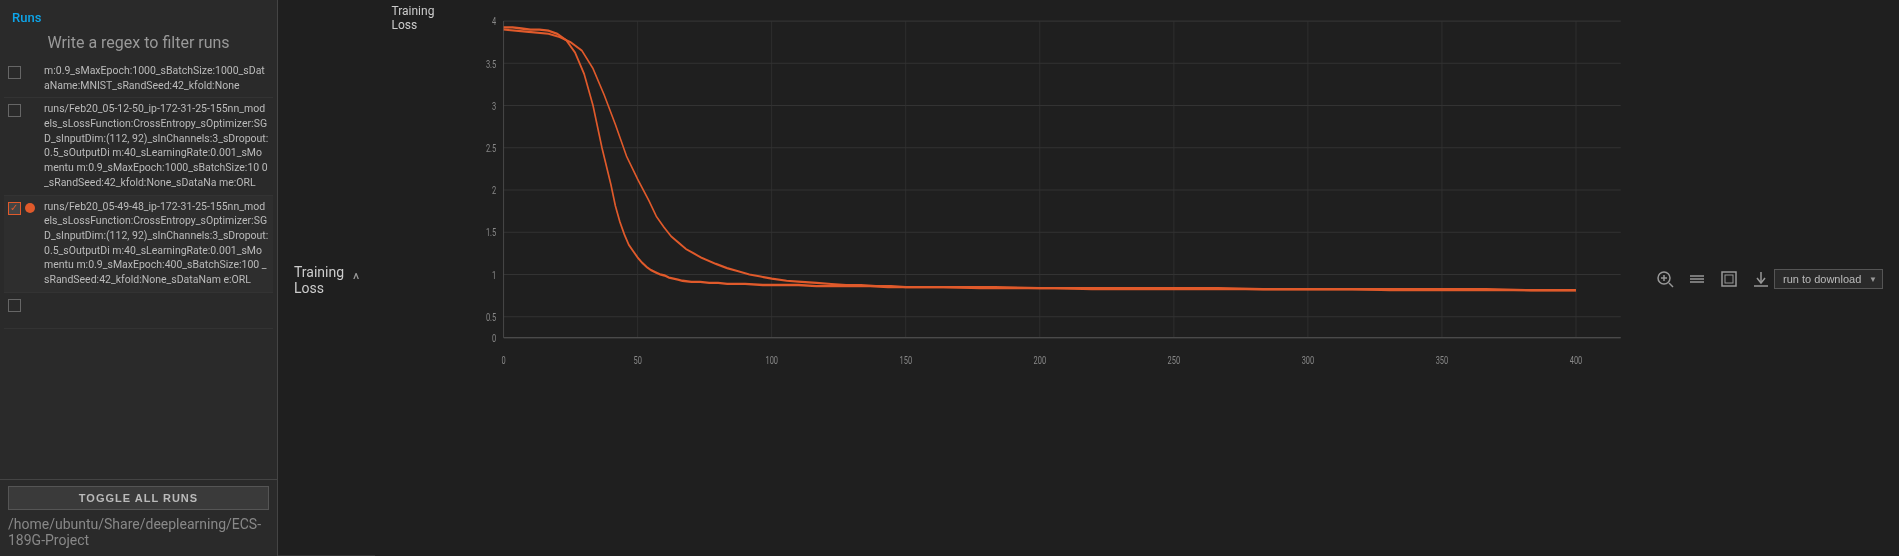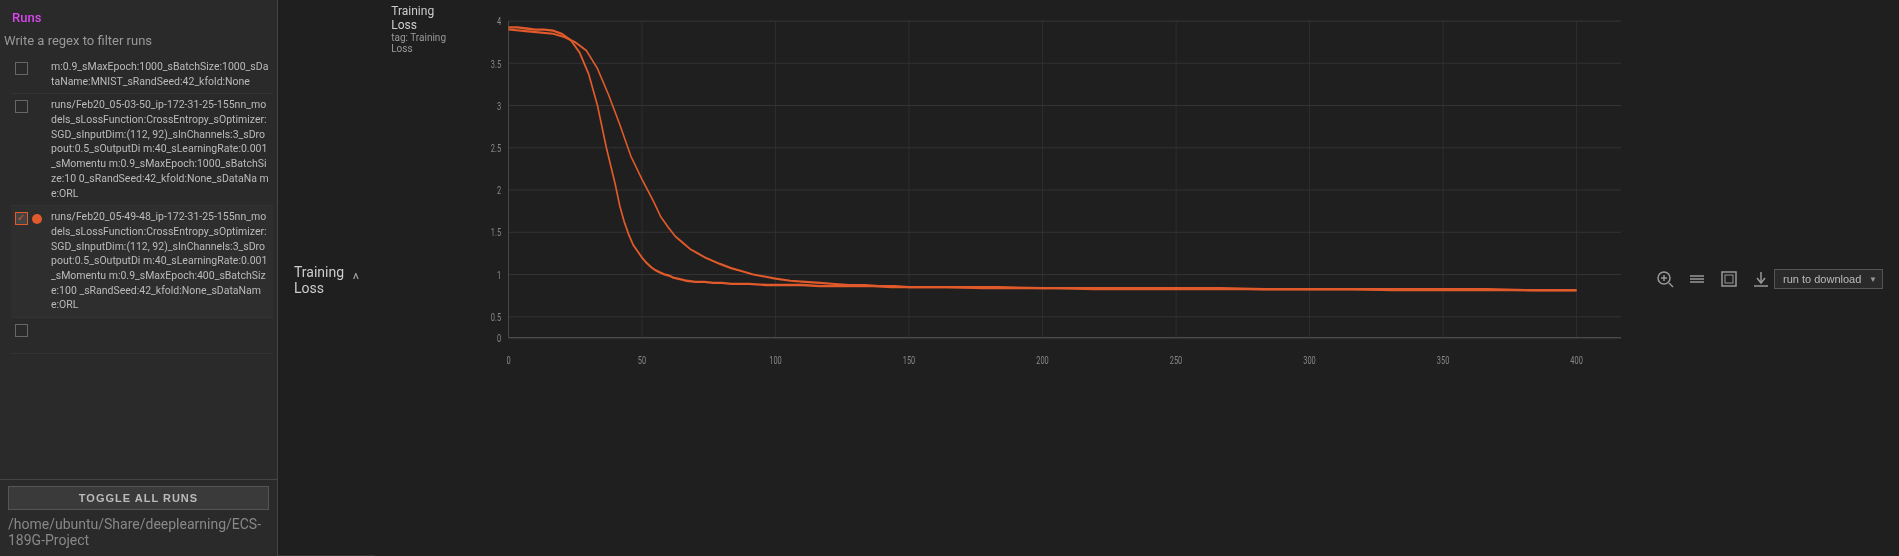--- a/index.html
+++ b/index.html
@@ -21,35 +21,35 @@
       background: #2a2a2a;
       display: flex;
       flex-direction: column;
       border-right: 1px solid #444;
       height: 556px;
     }
 
     .sidebar-runs-label {
       padding: 10px 12px 4px;
       font-size: 13px;
-      color: #d946ef;
+      color: #0ea5e9;
       font-weight: 500;
     }
 
     .sidebar-filter {
-      padding: 4px 4px 8px;
-      font-size: 13px;
+      padding: 4px 12px 8px;
+      font-size: 16px;
       color: #999;
+      text-align: center;
     }
 
     .runs-list {
       flex: 1;
       overflow-y: auto;
       padding: 0 4px;
-      margin-left: 7px;
     }
 
     .run-item {
       display: flex;
       align-items: flex-start;
       padding: 4px 4px;
       border-bottom: 1px solid #333;
       cursor: pointer;
       min-height: 36px;
     }
@@ -255,21 +255,21 @@
       <div class="run-checkbox-area">
         <div class="run-checkbox"></div>
       </div>
       <div class="run-name">m:0.9_sMaxEpoch:1000_sBatchSize:1000_sDataName:MNIST_sRandSeed:42_kfold:None</div>
     </div>
 
     <div class="run-item">
       <div class="run-checkbox-area">
         <div class="run-checkbox"></div>
       </div>
-      <div class="run-name">runs/Feb20_05-03-50_ip-172-31-25-155nn_models_sLossFunction:CrossEntropy_sOptimizer:SGD_sInputDim:(112, 92)_sInChannels:3_sDropout:0.5_sOutputDi m:40_sLearningRate:0.001_sMomentu m:0.9_sMaxEpoch:1000_sBatchSize:10 0_sRandSeed:42_kfold:None_sDataNa me:ORL</div>
+      <div class="run-name">runs/Feb20_05-12-50_ip-172-31-25-155nn_models_sLossFunction:CrossEntropy_sOptimizer:SGD_sInputDim:(112, 92)_sInChannels:3_sDropout:0.5_sOutputDi m:40_sLearningRate:0.001_sMomentu m:0.9_sMaxEpoch:1000_sBatchSize:10 0_sRandSeed:42_kfold:None_sDataNa me:ORL</div>
     </div>
 
     <div class="run-item" style="background:#2e2e2e;">
       <div class="run-checkbox-area">
         <div class="run-checkbox checked" style="background:#444; border-color:#e05a2b; position:relative;">
           <span style="position:absolute;top:-1px;left:1px;font-size:10px;color:#e05a2b;">✓</span>
         </div>
         <div class="run-color-dot" style="background:#e05a2b;"></div>
       </div>
       <div class="run-name">runs/Feb20_05-49-48_ip-172-31-25-155nn_models_sLossFunction:CrossEntropy_sOptimizer:SGD_sInputDim:(112, 92)_sInChannels:3_sDropout:0.5_sOutputDi m:40_sLearningRate:0.001_sMomentu m:0.9_sMaxEpoch:400_sBatchSize:100 _sRandSeed:42_kfold:None_sDataNam e:ORL</div>
@@ -289,21 +289,20 @@
 </div>
 
 <div id="main">
   <div class="chart-header">
     <span class="chart-title">Training Loss</span>
     <span class="chart-collapse-btn">^</span>
   </div>
 
   <div class="chart-info">
     <div class="chart-info-title">Training Loss</div>
-    <div class="chart-info-tag">tag: Training Loss</div>
   </div>
 
   <div class="chart-svg-area">
     <svg width="100%" height="100%" viewBox="0 0 1580 360" preserveAspectRatio="none" style="position:absolute;top:0;left:0;">
 
       <line x1="60" y1="20" x2="1560" y2="20" class="grid-line"></line>
       <line x1="60" y1="60" x2="1560" y2="60" class="grid-line"></line>
       <line x1="60" y1="100" x2="1560" y2="100" class="grid-line"></line>
       <line x1="60" y1="140" x2="1560" y2="140" class="grid-line"></line>
       <line x1="60" y1="180" x2="1560" y2="180" class="grid-line"></line>

